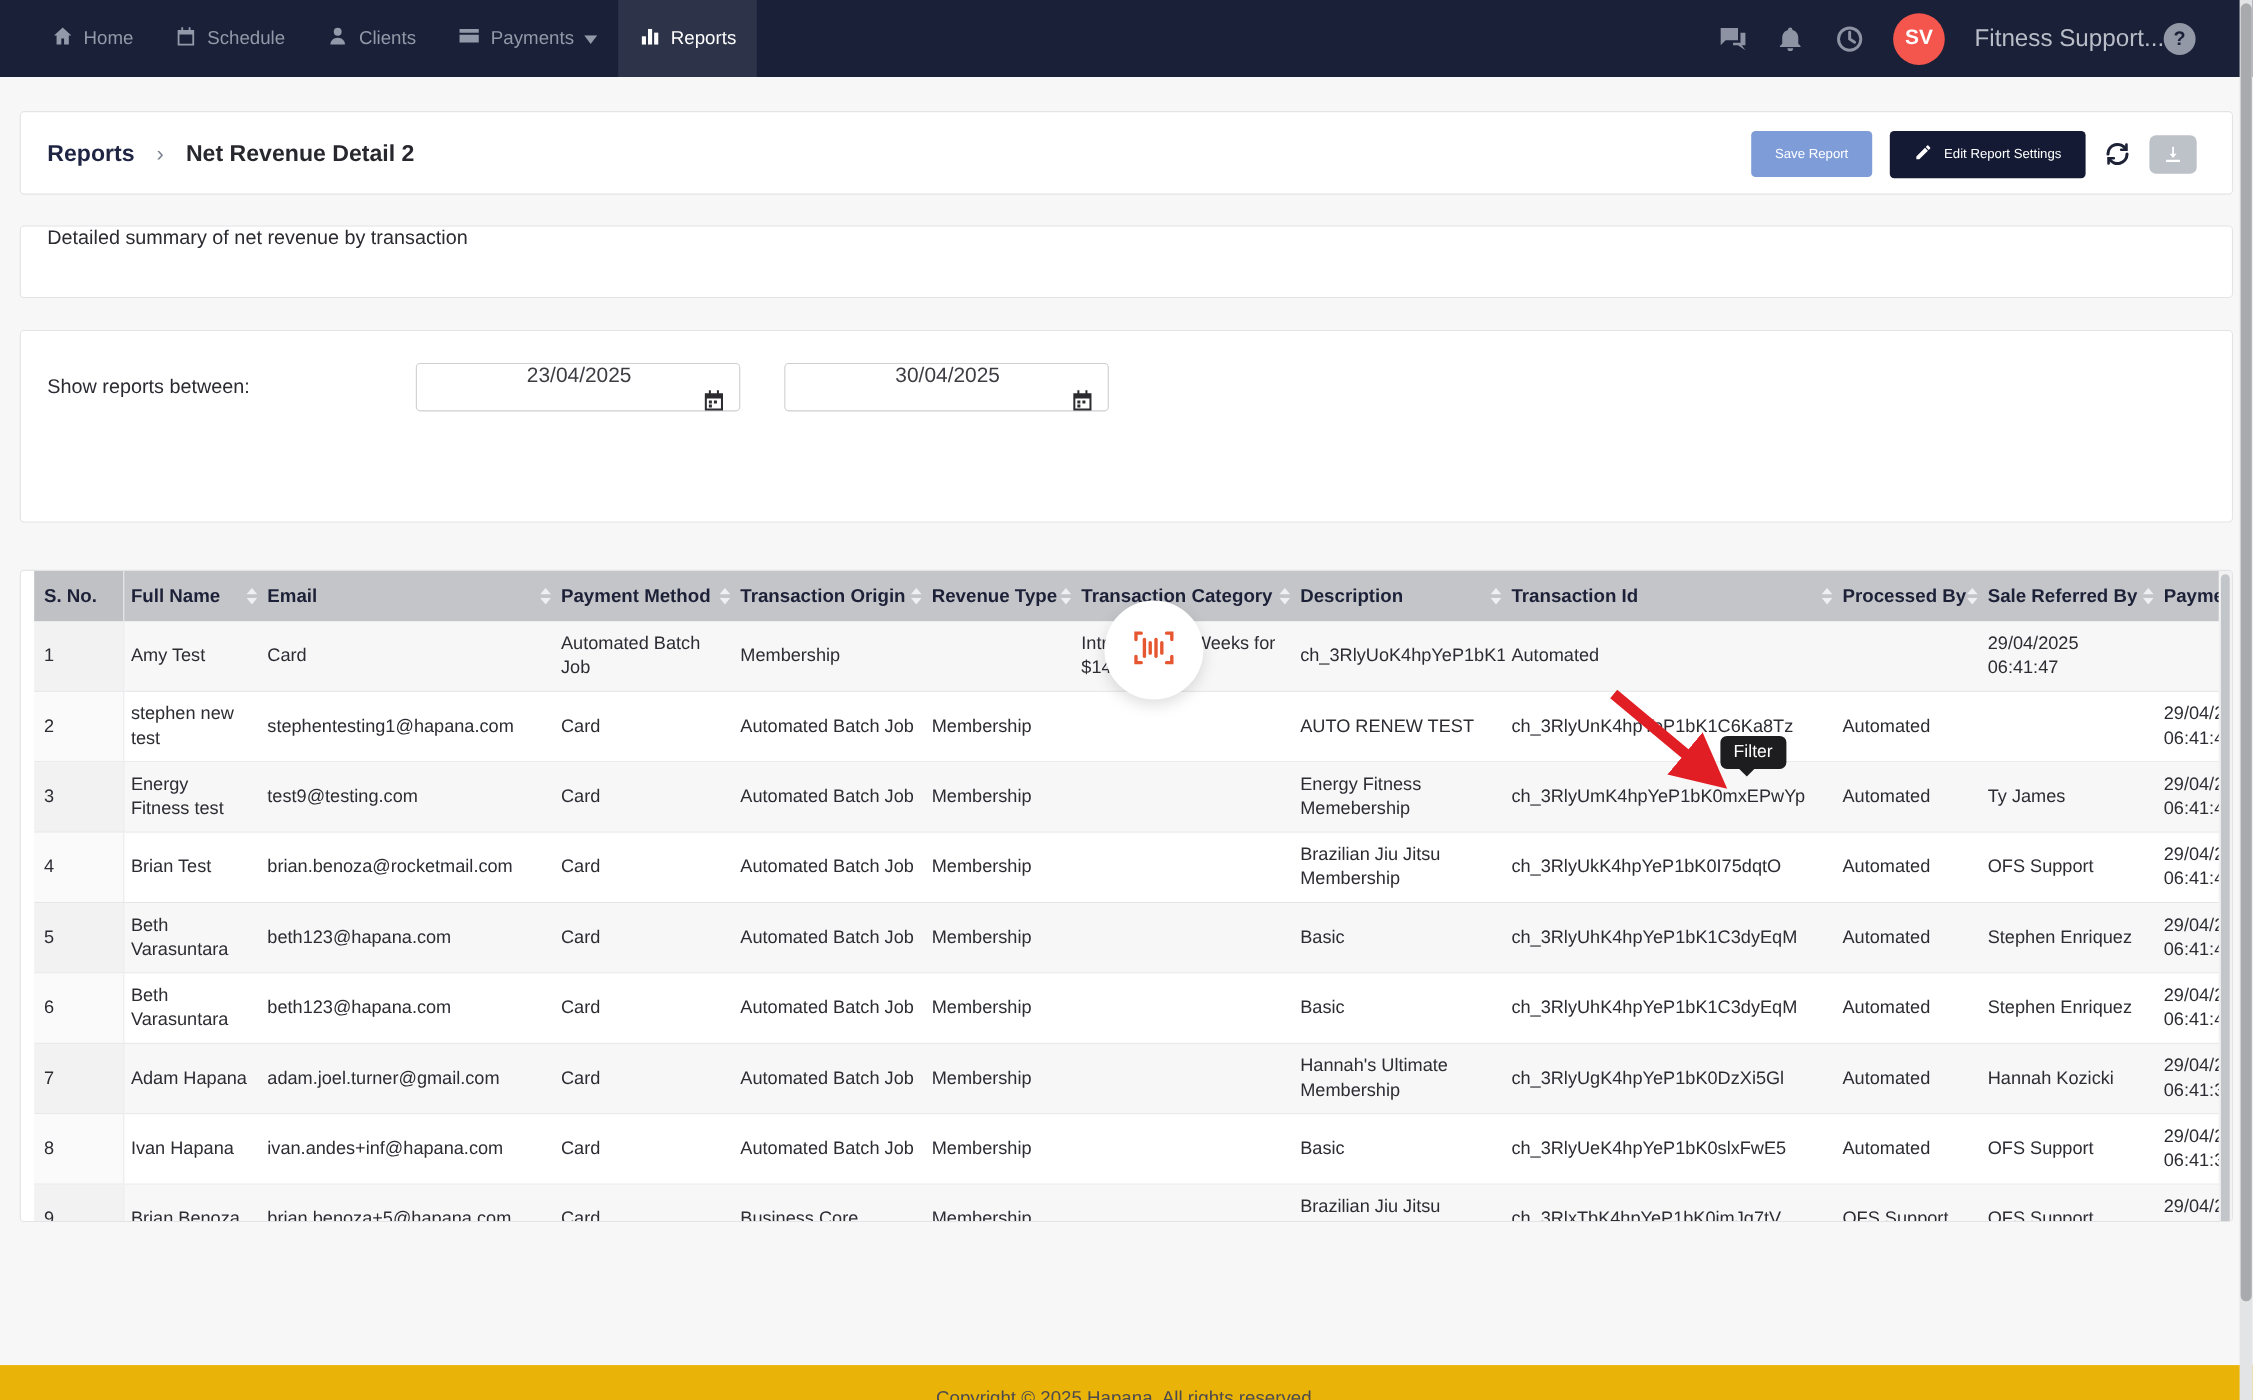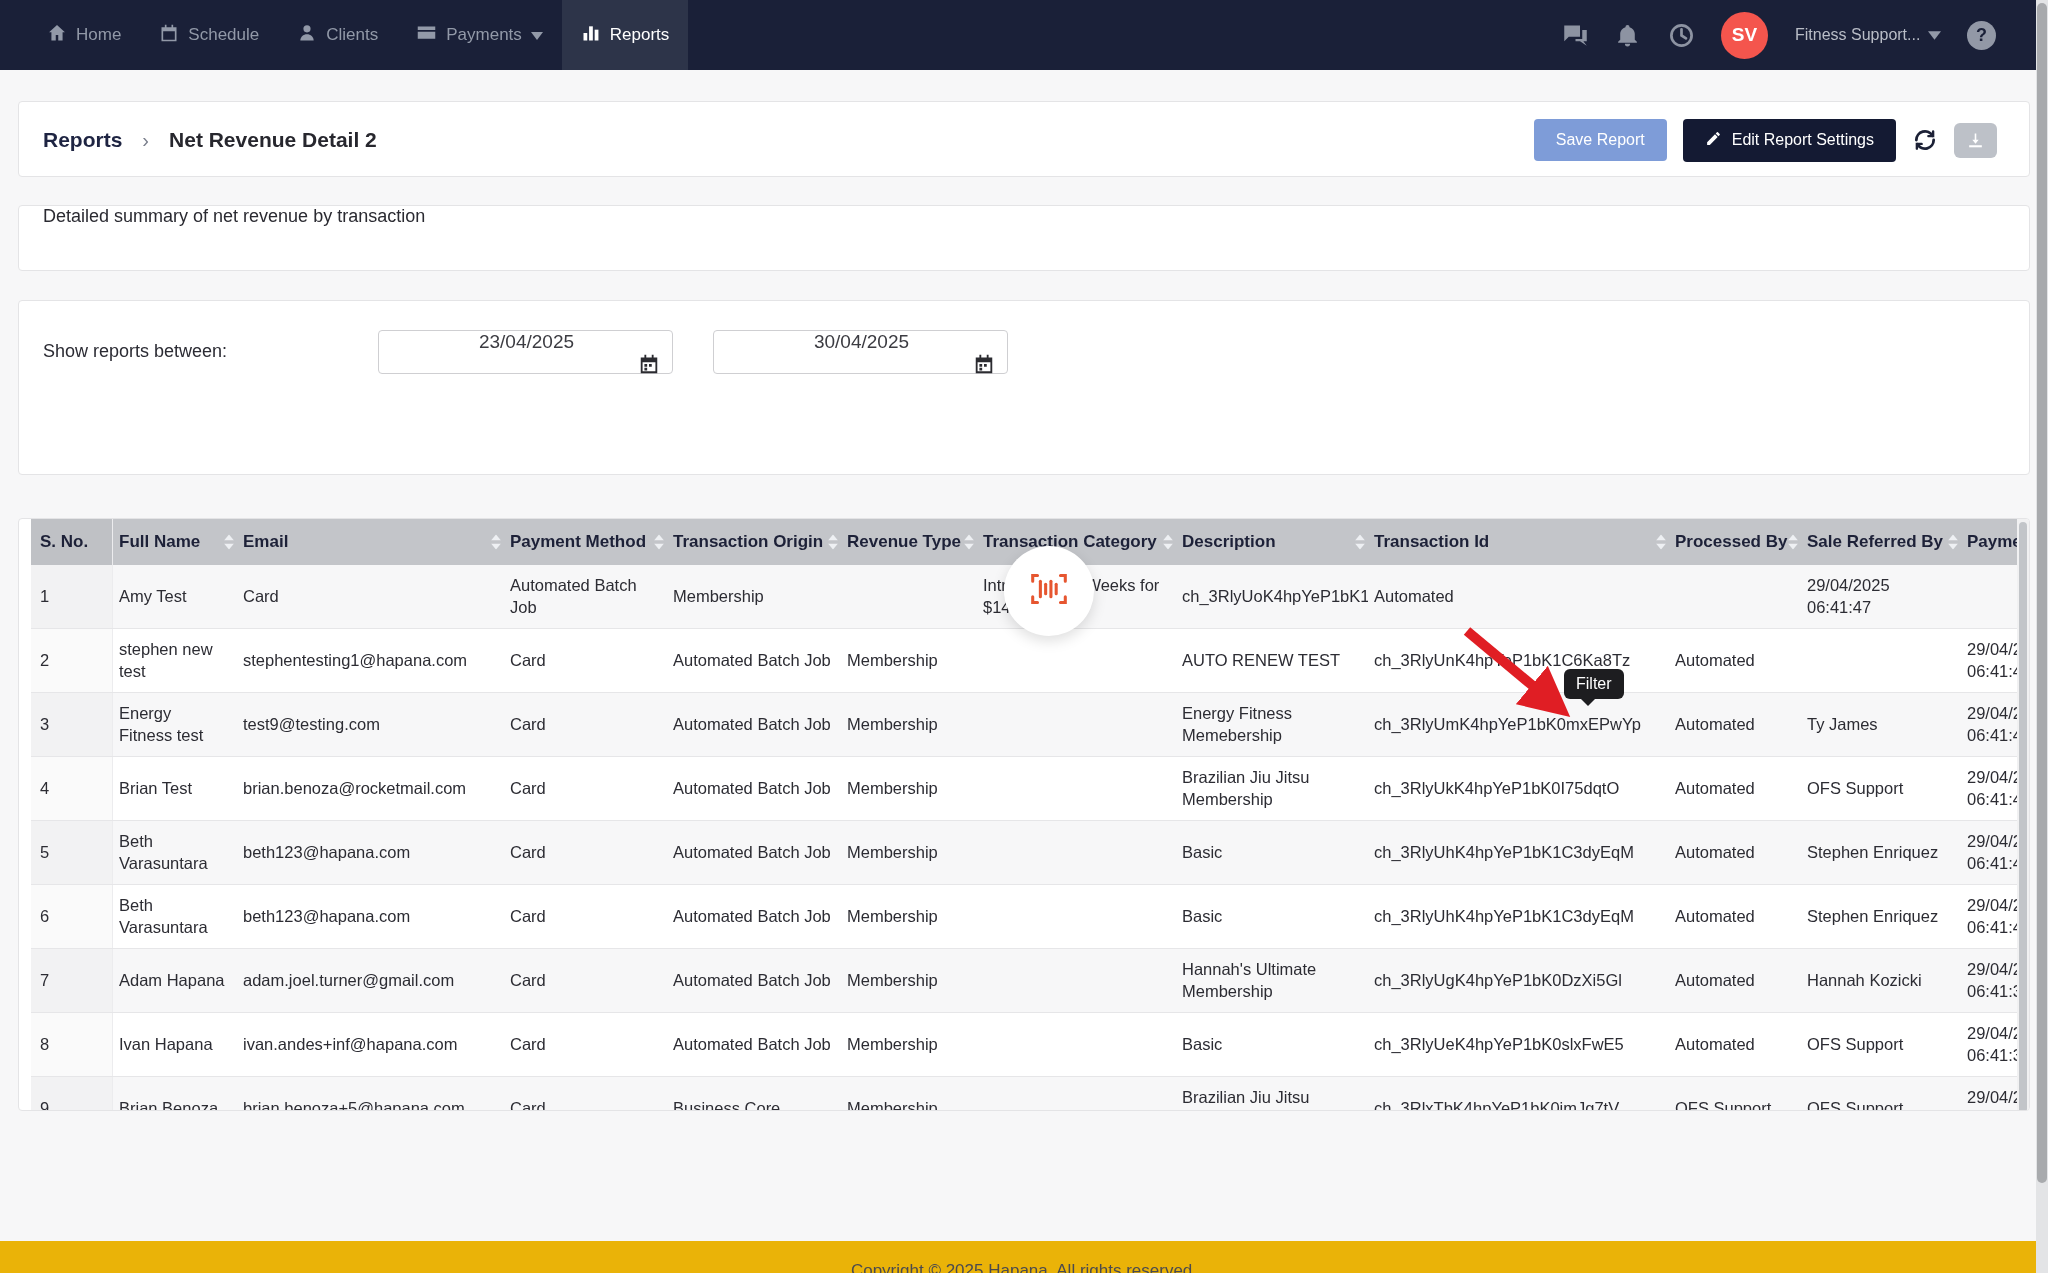--- a/index.html
+++ b/index.html
@@ -10,31 +10,31 @@
   }
   
   .navbar { position:absolute; left:0; top:0; width:2048px; height:70px; background:#1a2038; display:flex; align-items:stretch; }
   .nav-left { display:flex; align-items:stretch; padding-left:28px; }
   .nav-item { display:flex; align-items:center; gap:9px; color:#9299a8; font-size:17px; padding:0 19px; cursor:pointer; }
   .nav-item svg { flex:0 0 auto; }
   .nav-item.active { background:#2d3449; color:#ffffff; }
   .nav-right { position:absolute; right:52px; top:0; height:70px; display:flex; align-items:center; gap:27px; }
   .nav-ico { width:26px; height:26px; color:#8d93a2; }
   .avatar { width:47px; height:47px; border-radius:50%; background:#f4554d; color:#fff; font-weight:bold; font-size:19px; display:flex; align-items:center; justify-content:center; }
-  .user-name { color:#b9bdc7; font-size:16px; max-width:145px; white-space:nowrap; display:flex; align-items:center; gap:8px; }
+  .user-name { color:#b9bdc7; font-size:22px; max-width:145px; white-space:nowrap; display:flex; align-items:center; gap:8px; }
   .help-circle { width:29px; height:29px; border-radius:50%; background:#9298a6; color:#1a2038; font-weight:bold; font-size:18px; display:flex; align-items:center; justify-content:center; }
   
   .card { position:absolute; left:18px; width:2012px; background:#ffffff; border:1px solid #e4e4e6; border-radius:4px; }
   .header-card { top:101px; height:76px; }
   .breadcrumb { position:absolute; left:24px; top:0; height:76px; display:flex; align-items:center; gap:20px; }
   .crumb-root { font-size:21px; font-weight:bold; color:#1e2442; }
   .crumb-sep { font-size:20px; color:#7a7f8c; }
   .crumb-title { font-size:21px; font-weight:bold; color:#27272e; }
   .header-actions { position:absolute; right:32px; top:0; height:76px; display:flex; align-items:center; gap:16px; }
-  .btn { border:none; border-radius:4px; font-family:inherit; font-size:16px; cursor:pointer; display:inline-flex; align-items:center; justify-content:center; gap:10px; }
+  .btn { border:none; border-radius:4px; font-family:inherit; font-size:12px; cursor:pointer; display:inline-flex; align-items:center; justify-content:center; gap:10px; }
   .btn-save { background:var(--c-save,#7e9cd8); color:#fff; height:42px; padding:0 22px; }
   .btn-darknavy { background:var(--c-dark,#141a33); color:#fff; height:43px; padding:0 22px; }
   .icon-btn-plain { background:none; border:none; cursor:pointer; padding:0; display:flex; }
   .btn-download { background:#bdc1c8; width:43px; height:35px; border-radius:6px; }
   .desc-card { top:205px; height:66px; display:flex; align-items:flex-start; }
   .desc-text { margin-left:24px; font-size:18px; color:#2a2a31; }
   
   .filter-card { top:300px; height:175px; }
   .lbl-between { position:absolute; left:24px; top:340px; font-size:18px; color:#2b2b33; }
   .date-input { position:absolute; height:44px; width:295px; top:329px; background:#fff; border:1px solid #cfcfd2; border-radius:4px; display:flex; align-items:center; padding:0 12px 0 14px; font-size:19px; color:#3c3c42; cursor:text;flex-direction:column; }

